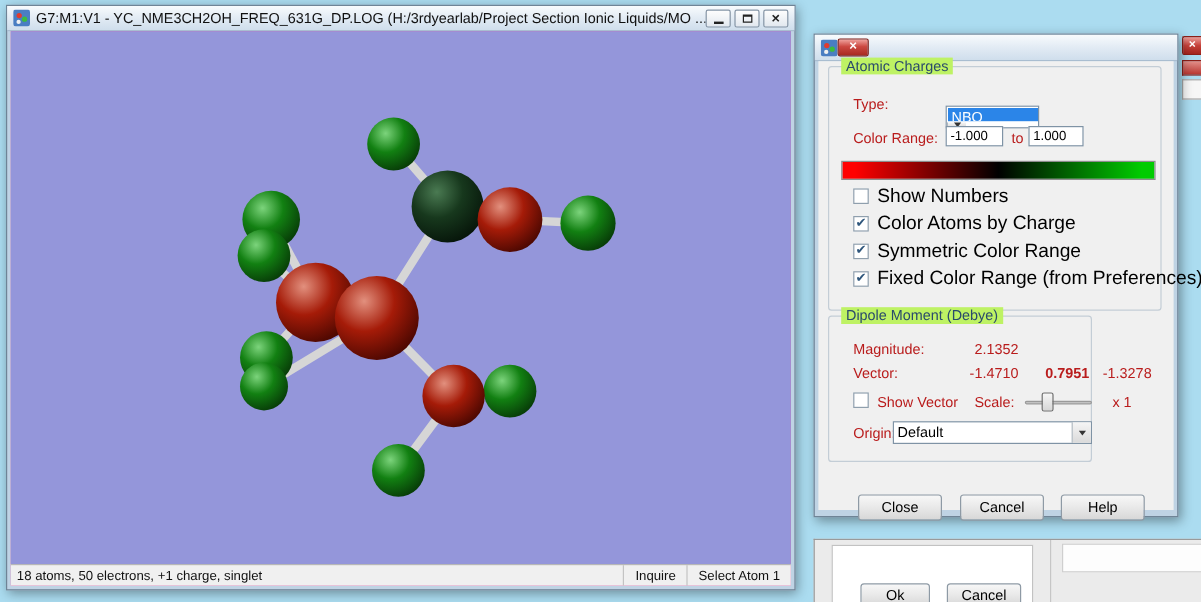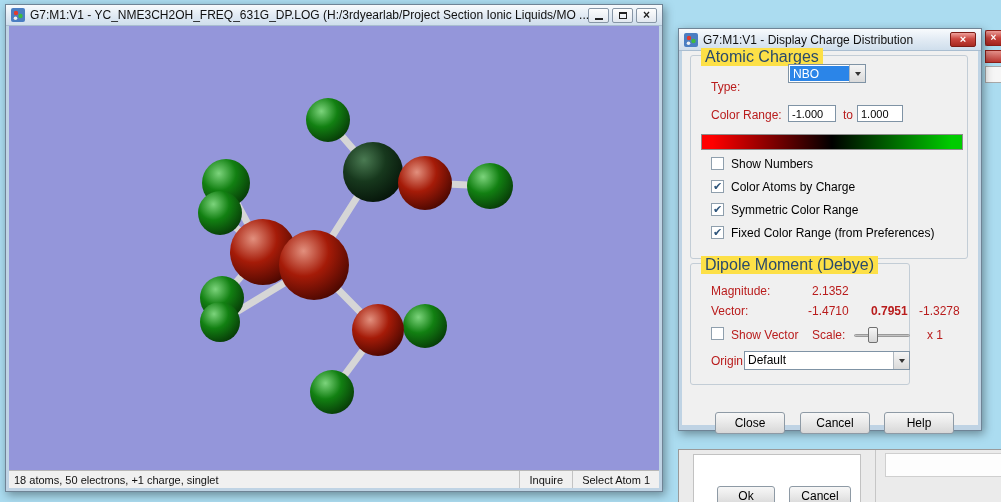--- a/index.html
+++ b/index.html
@@ -29,36 +29,36 @@
   .statusbar { height: 18px; background: #f0f0f0; border-top: 1px solid #b7b7b7; display: flex; align-items: center;
                font-size: 11px; color: #111; }
   .status-left { flex: 1; padding-left: 5px; white-space: nowrap; overflow: hidden; }
   .status-cell { border-left: 1px solid #c3c3c3; padding: 0 9px; height: 100%; display: flex; align-items: center; white-space: nowrap; }
 
   
   #dialog { left: 678px; top: 28px; width: 304px; height: 403px; padding: 0 3px 3px 3px; }
   #dialog .titlebar { height: 22px; margin: 0 -3px; }
   .dlg-body { position: relative; width: 296px; height: 374px; background: #f0f0f0; }
   .groupbox { position: absolute; border: 1px solid #c3cdd6; border-radius: 3px; }
-  .group-caption { position: absolute; top: -8px; left: 10px; background: #fde047; padding: 0 4px;
-                   font-size: 16px; color: #2a4a6b; white-space: nowrap; }
+  .group-caption { position: absolute; top: -8px; left: 10px; background: #bef264; padding: 0 4px;
+                   font-size: 12px; color: #2a4a6b; white-space: nowrap; }
   .lbl { position: absolute; font-size: 12px; color: #b91c1c; white-space: nowrap; }
   .txt { position: absolute; background: #fff; border: 1px solid #7f93a5; font: 11px "Liberation Sans", sans-serif; padding: 1px 3px; }
   .combo { position: absolute; background: #fff; border: 1px solid #7f93a5; display: flex; height: 19px; }
   .combo-text { flex: 1; font-size: 12px; line-height: 16px; padding-left: 3px; white-space: nowrap; overflow: hidden; }
   .combo-text.selected { background: #2b85e8; color: #fff; margin: 1px 0 1px 1px; }
   .combo-btn { width: 16px; background: linear-gradient(#f5f5f5, #dadada); border-left: 1px solid #b0b8c0;
                display: flex; align-items: center; justify-content: center; }
   .arrow-down { width: 0; height: 0; border-left: 3px solid transparent; border-right: 3px solid transparent; border-top: 4px solid #333; }
   #charge-gradient { position: absolute; left: 10px; top: 78px; width: 262px; height: 16px; border: 1px solid #8c8c8c; }
   #charge-checkboxes { position: absolute; left: 20px; top: 96px; width: 250px; }
   .cb-row { display: flex; align-items: center; height: 23px; }
   .cb-box { width: 13px; height: 13px; background: #fff; border: 1px solid #8f9fad; margin-right: 7px;
             font-size: 11px; line-height: 11px; text-align: center; color: #2f567c; flex: none; }
-  .cb-label { font-size: 12px; color: #000; white-space: nowrap; }
+  .cb-label { font-size: 16px; color: #000; white-space: nowrap; }
   .slider { position: absolute; left: 163px; top: 62px; width: 56px; height: 18px; }
   .slider-track { position: absolute; left: 0; right: 0; top: 8px; height: 3px; background: #c2c2c2; border: 1px solid #9a9a9a; border-radius: 2px; }
   .slider-thumb { position: absolute; left: 14px; top: 1px; width: 10px; height: 16px;
                   background: linear-gradient(#f6f6f6, #d6d6d6); border: 1px solid #707070; border-radius: 2px; }
   .win-btn { background: linear-gradient(#f7f7f7, #eaeaea 45%, #d7d7d7); border: 1px solid #8e9aa5; border-radius: 3px;
              font: 12px "Liberation Sans", sans-serif; color: #000; text-align: center; padding: 0; }
   .dlg-btn { position: absolute; top: 361px; width: 70px; height: 22px; }
 
   
   .frag { position: absolute; }
@@ -172,31 +172,30 @@
   </div>
 
   <div id="dialog" class="window">
     <div class="titlebar">
       <svg width="14" height="14">
           <rect width="14" height="14" rx="2" fill="#4a7ec2"></rect>
           <circle cx="5" cy="5" r="2.2" fill="#e23b2e"></circle>
           <circle cx="9.5" cy="8" r="2.2" fill="#3dbb3d"></circle>
           <circle cx="4.5" cy="10.3" r="1.8" fill="#f0f0f0"></circle>
         </svg>
-      <span class="title-text">G7:M1:V1 - Display Charge Distribution</span>
       <span class="cap-btn-close-red">
           <span class="gl-x-white">×</span>
         </span>
     </div>
     <div class="dlg-body">
 
       <div class="groupbox" style="left:8px; top:4px; width:278px; height:204px;">
         <span class="group-caption">Atomic Charges</span>
         <span class="lbl" style="left:20px; top:24px;">Type:</span>
-        <div class="combo" style="left:97px; top:8px; width:78px;">
+        <div class="combo" style="left:97px; top:32px; width:78px;flex-direction:column;">
           <span class="combo-text selected">NBO</span>
           <span class="combo-btn">
               <span class="arrow-down"></span>
             </span>
         </div>
         <span class="lbl" style="left:20px; top:52px;">Color Range:</span>
         <input class="txt" style="left: 97px; top: 49px; width: 48px; height: 17px;" value="-1.000">
         <span class="lbl" style="left:152px; top:52px;">to</span>
         <input class="txt" style="left: 166px; top: 49px; width: 46px; height: 17px;" value="1.000">
         <div id="charge-gradient" style="background: linear-gradient(90deg, rgb(255, 0, 0) 0%, rgb(255, 0, 0) 4%, rgb(0, 0, 0) 50%, rgb(0, 204, 0) 96%, rgb(0, 204, 0) 100%);"></div>

